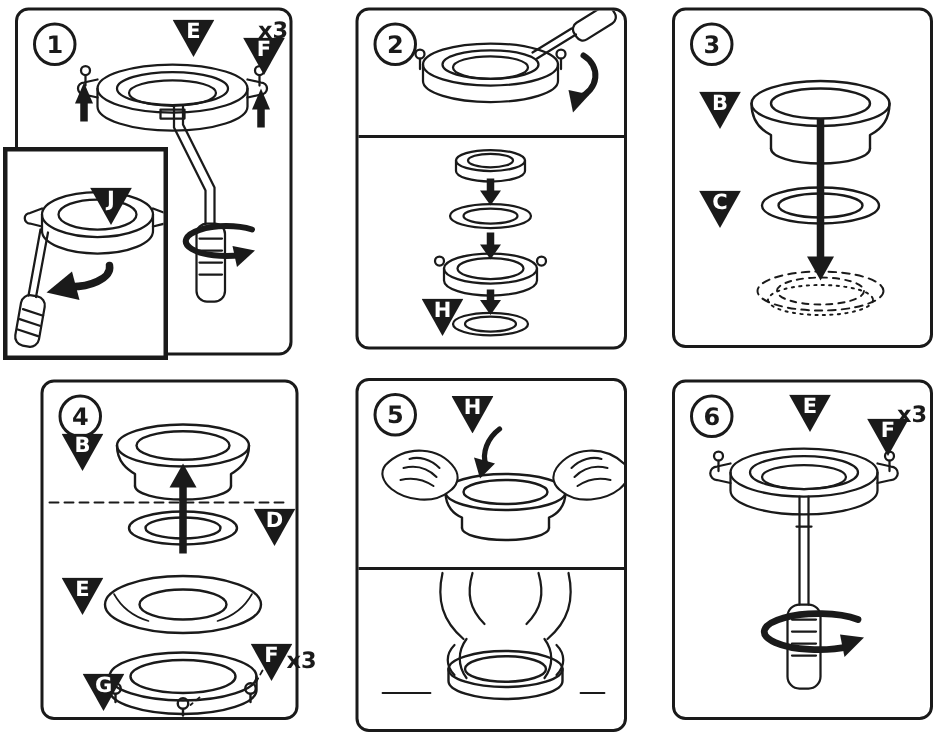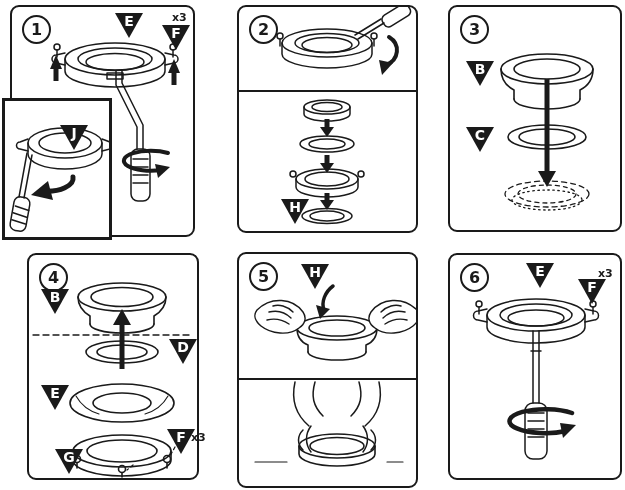--- a/index.html
+++ b/index.html
@@ -10,21 +10,21 @@
   .art{position:absolute;left:0;top:0;width:100%;height:100%;color:var(--ink,#1a1a1a);}
   .badge{position:absolute;left:10px;top:8px;width:25px;height:25px;border:2.5px solid var(--ink,#1a1a1a);
          border-radius:50%;display:flex;align-items:center;justify-content:center;
          font-weight:bold;font-size:16px;background:#fff;z-index:4;}
   .divider{position:absolute;left:0;right:0;height:2px;background:var(--ink,#1a1a1a);z-index:2;}
   .tlabel{position:absolute;width:28px;height:25px;z-index:5;}
   .tlabel .tri{position:absolute;left:0;top:0;width:100%;height:100%;background:var(--ink,#1a1a1a);
                clip-path:polygon(0 0,100% 0,50% 100%);}
   .tlabel .lt{position:absolute;top:0px;left:0;right:0;text-align:center;color:var(--label_text,#fff);
               font-weight:bold;font-size:14px;line-height:17px;}
-  .note{position:absolute;font-weight:bold;font-size:11px;z-index:5;}
+  .note{position:absolute;font-weight:bold;font-size:15px;z-index:5;}
   svg{stroke-linecap:round;stroke-linejoin:round;}
 </style>
 </head>
 <body>
 
 <div id="page">
 
   <section class="panel" style="left:10px;top:5px;width:185px;height:232px;">
     <svg class="art" viewBox="0 0 181 228">
       <g stroke="currentColor" fill="none" stroke-width="1.5">

